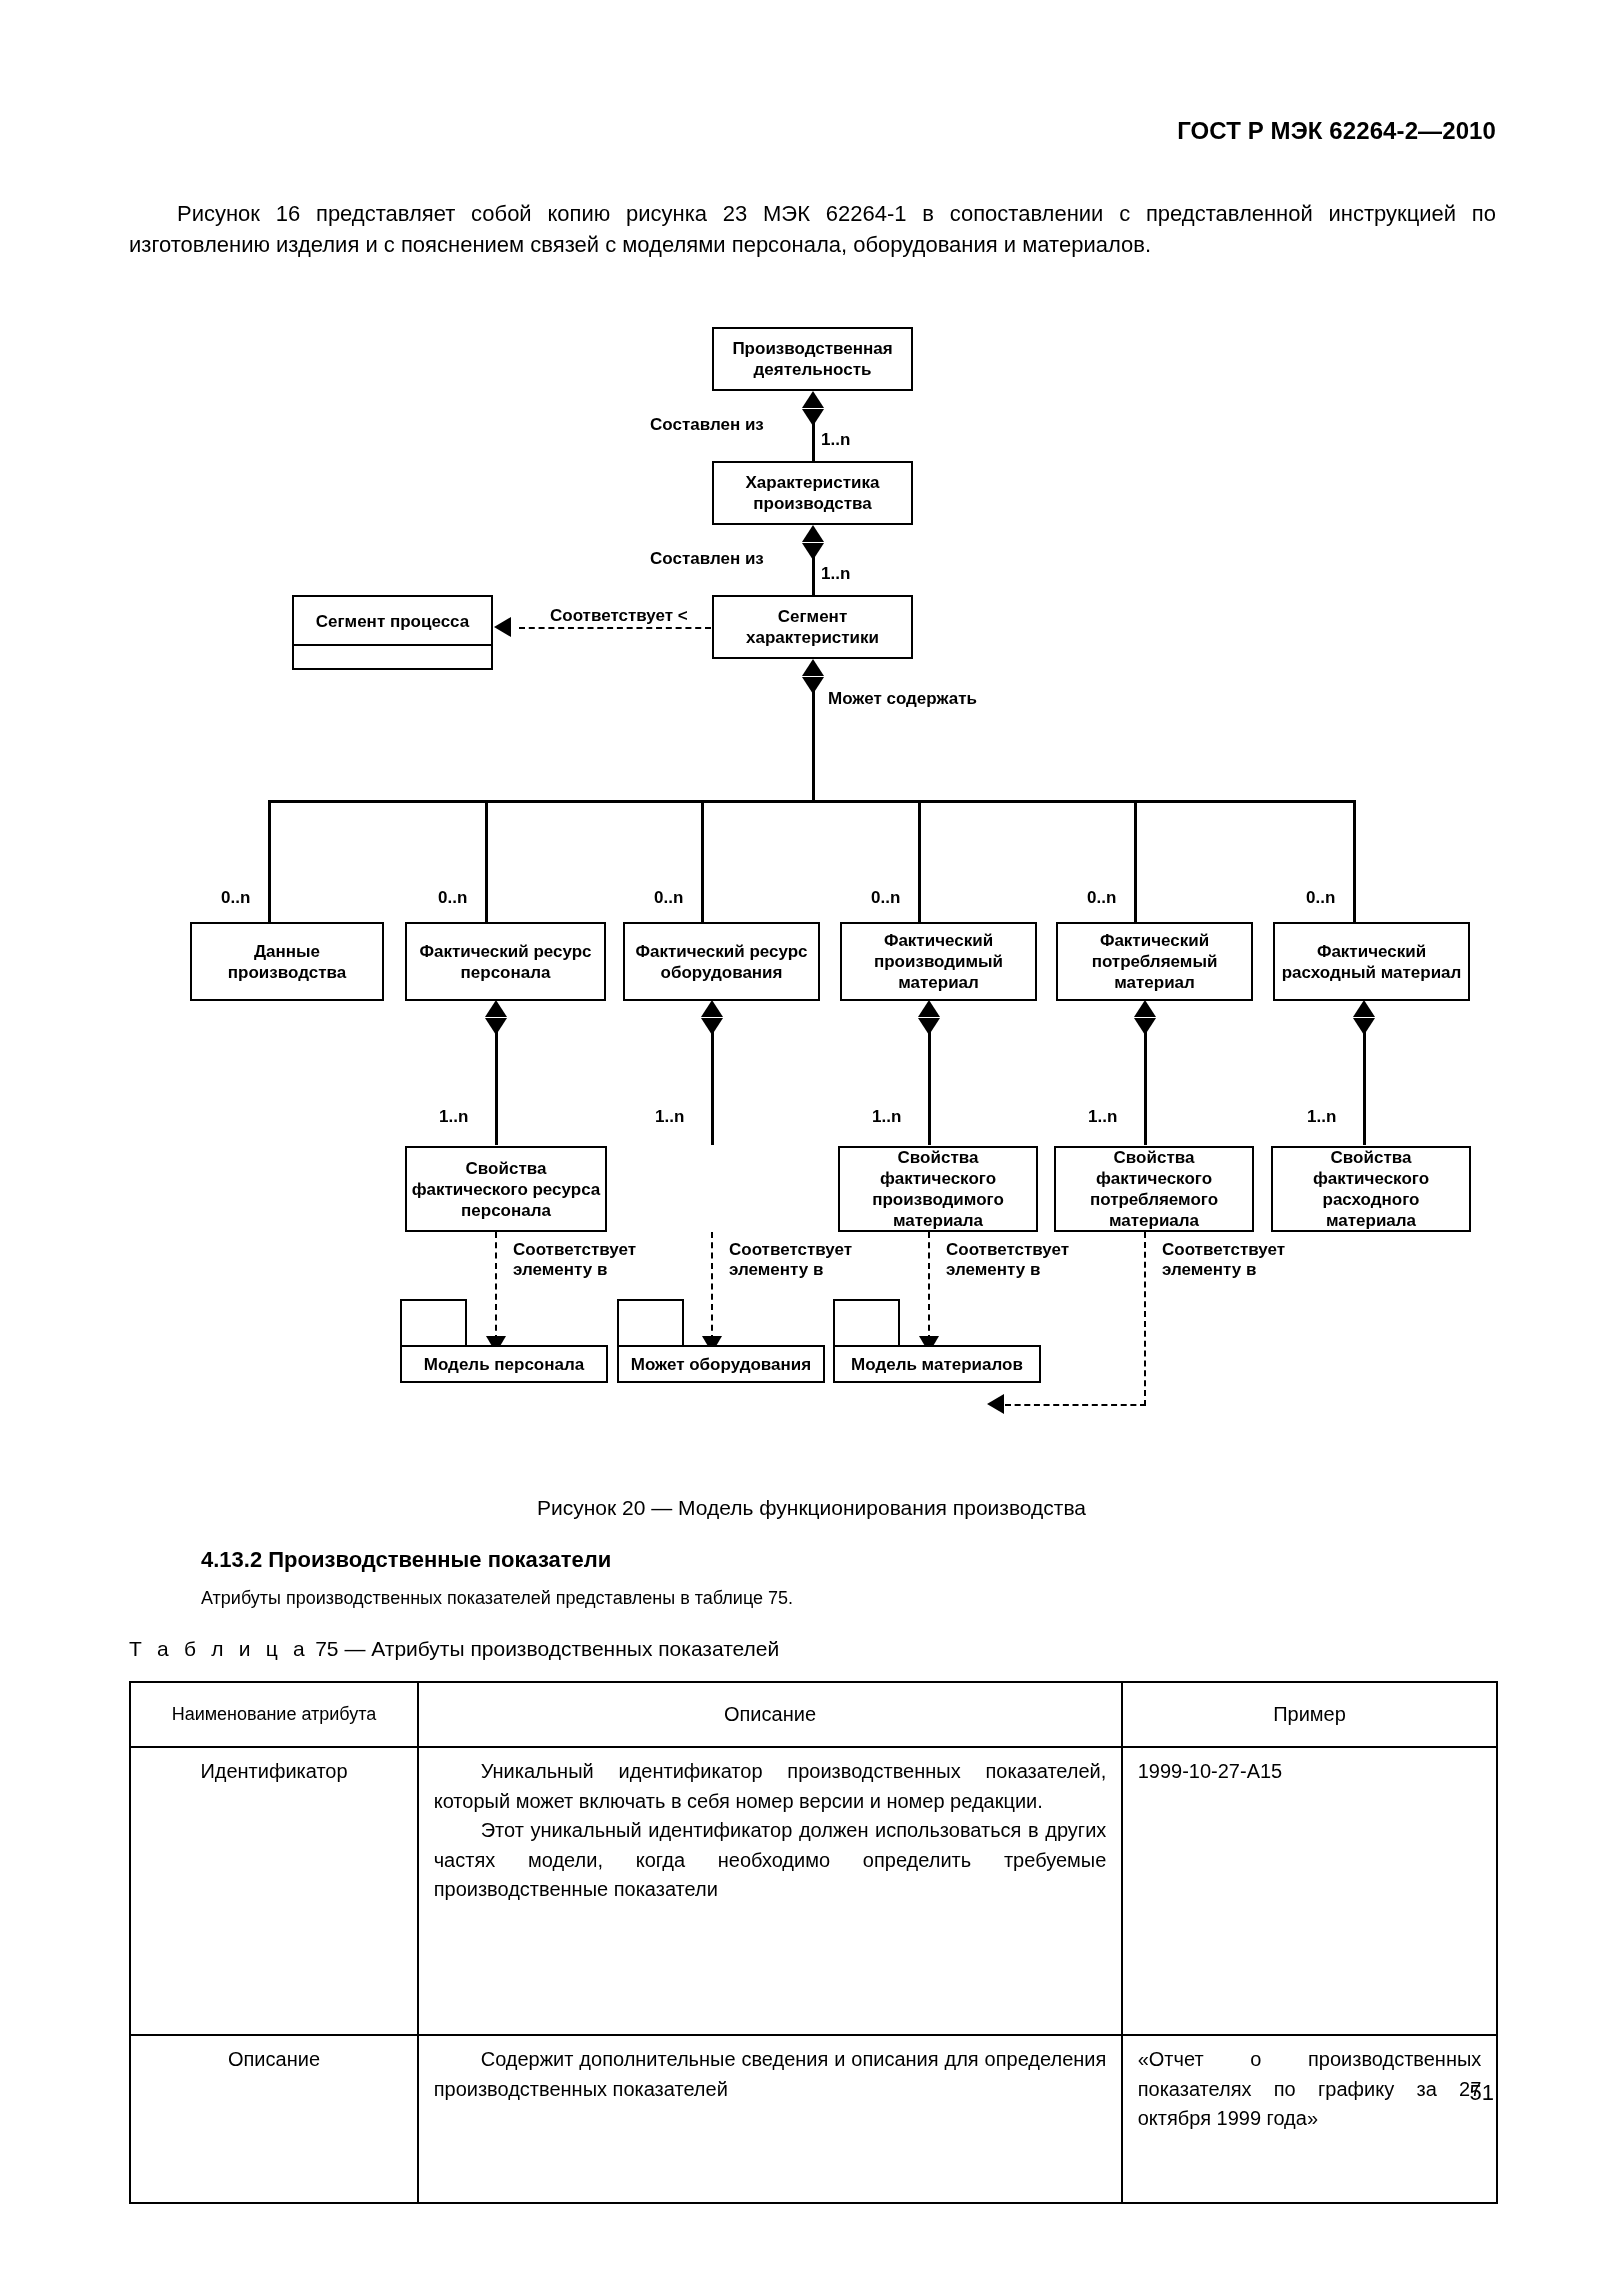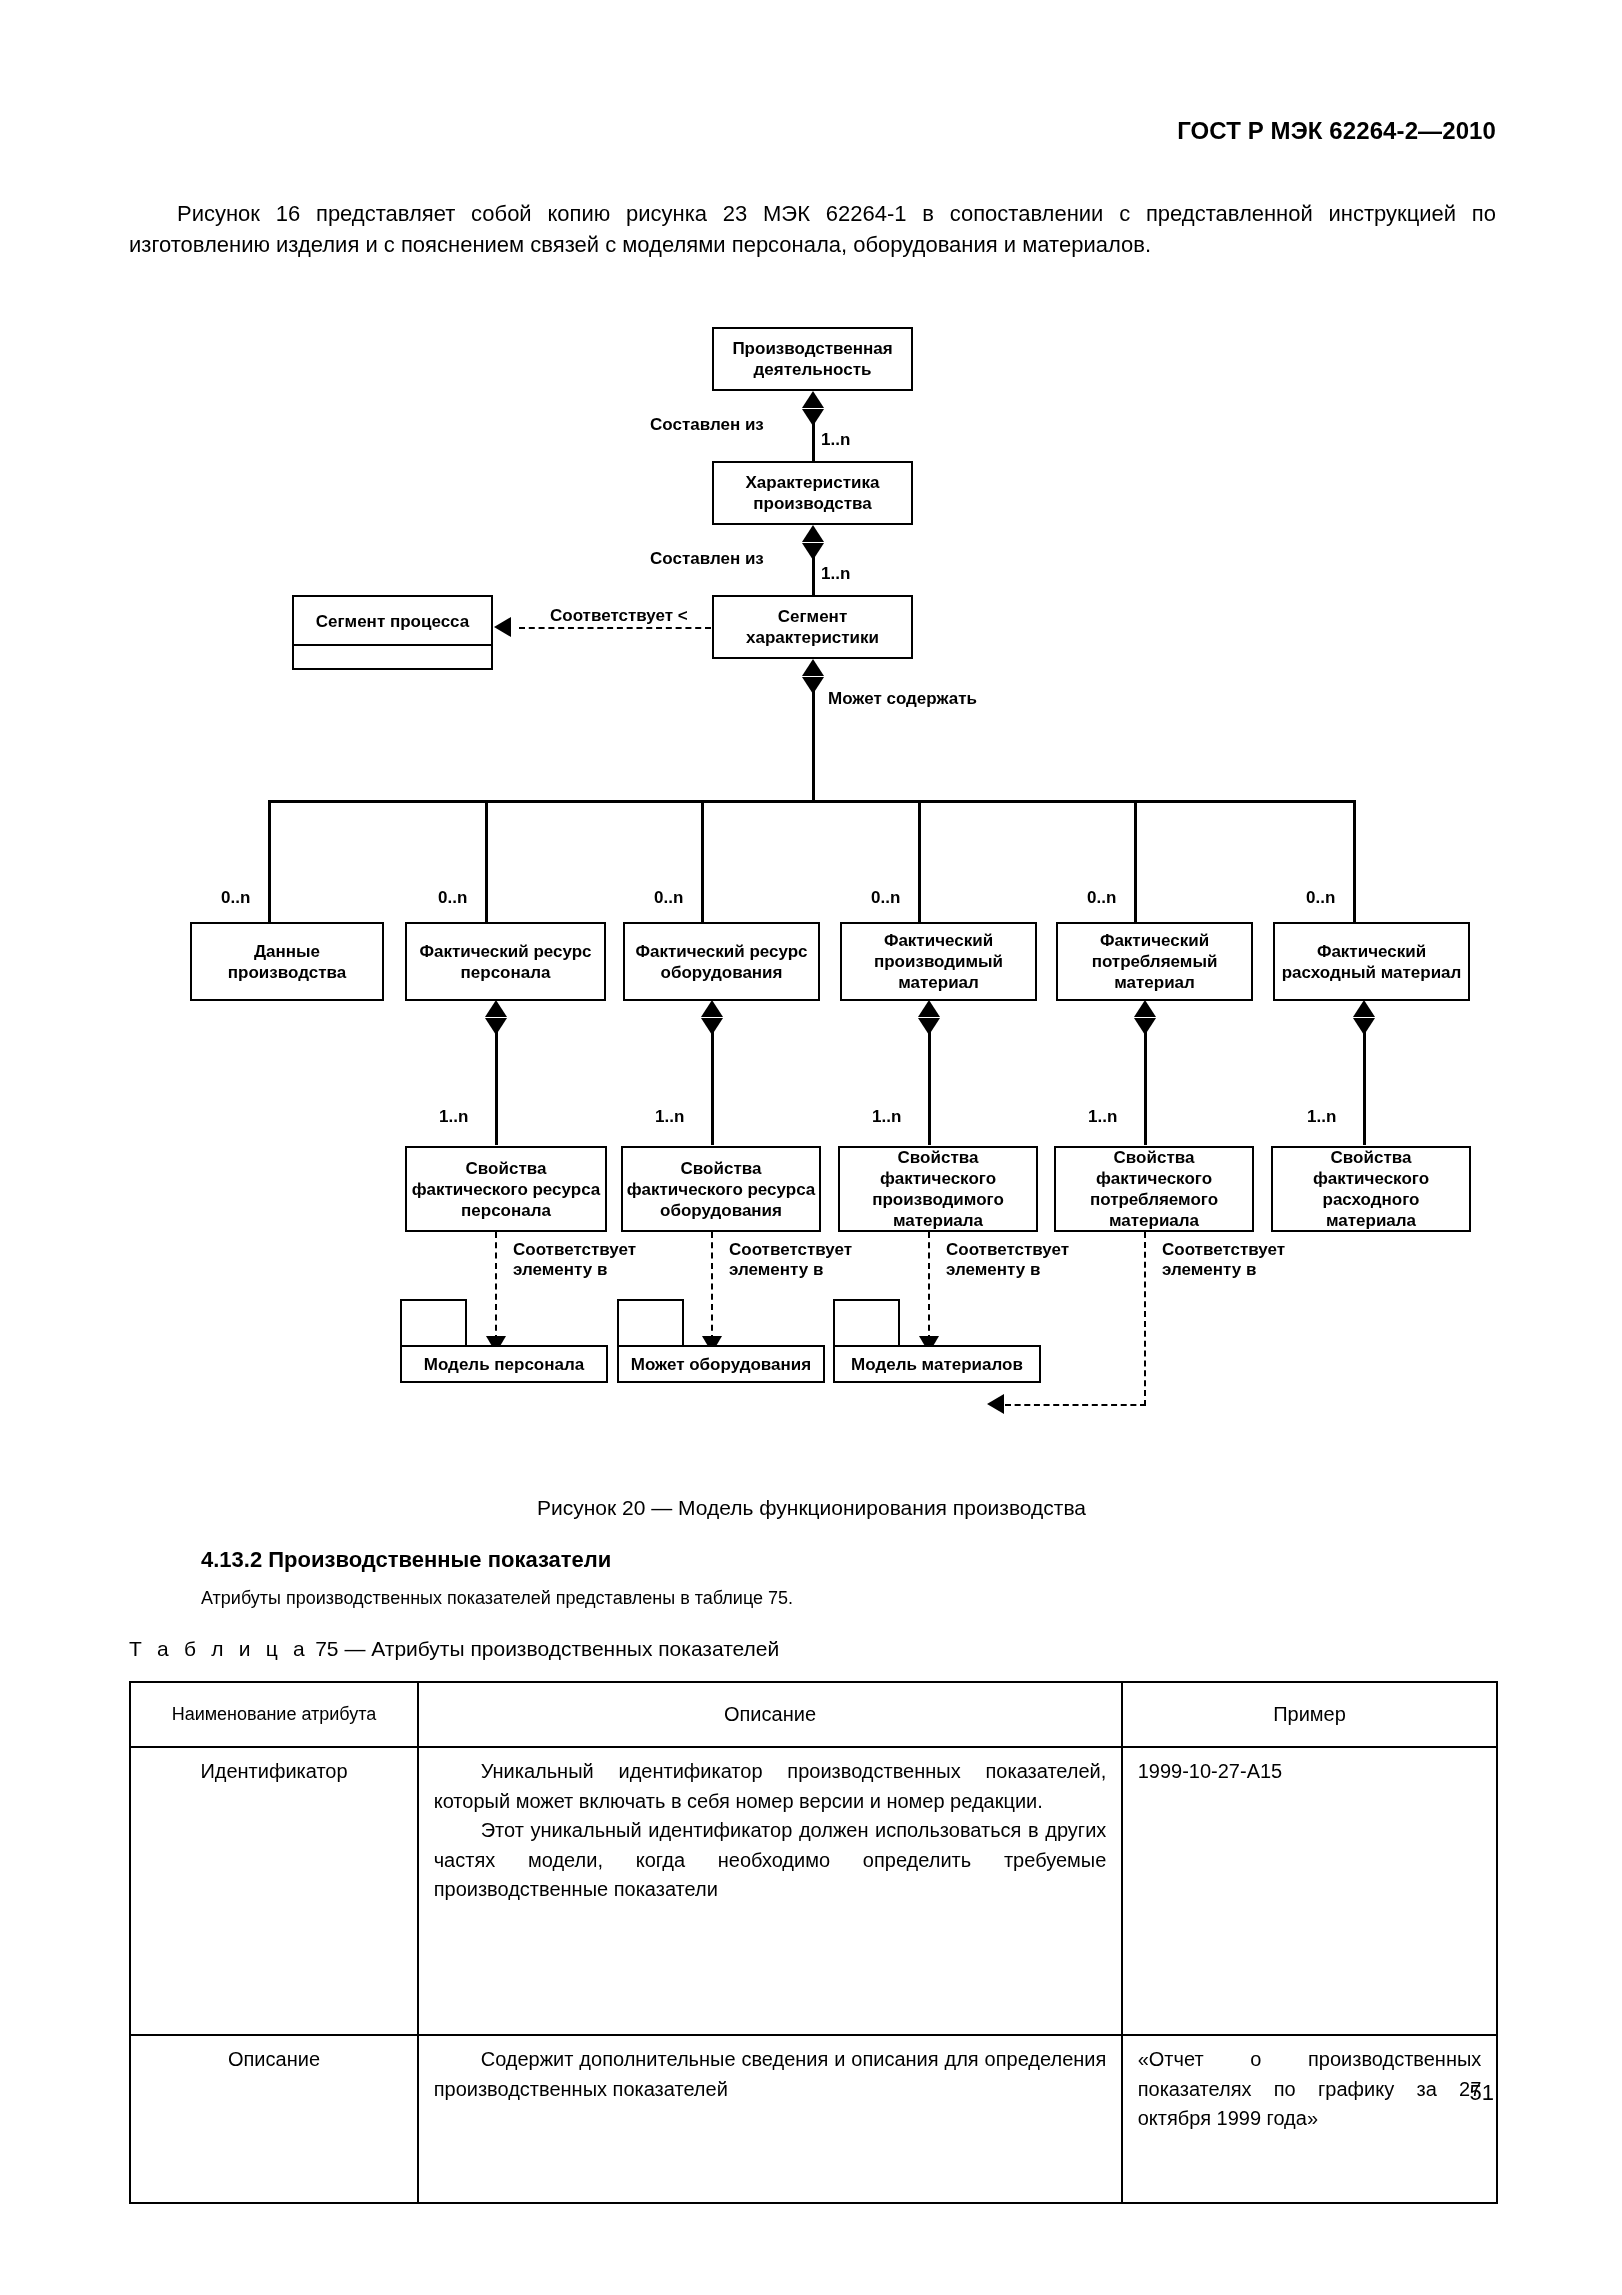--- a/index.html
+++ b/index.html
@@ -219,21 +219,20 @@
 
     <div class="diamond" style="left:1134px;top:710px;"></div>
     <div class="line vline" style="left:1144px;top:710px;height:127px;"></div>
     <div class="mult" style="left:1088px;top:799px;">1..n</div>
 
     <div class="diamond" style="left:1353px;top:710px;"></div>
     <div class="line vline" style="left:1363px;top:710px;height:127px;"></div>
     <div class="mult" style="left:1307px;top:799px;">1..n</div>
 
     <div class="node" style="left:405px;top:838px;width:202px;height:86px;">Свойства фактического ресурса персонала</div>
-    <div class="node" style="left:621px;top:838px;width:200px;height:86px;">Свойства фактического ресурса оборудования</div>
     <div class="node" style="left:838px;top:838px;width:200px;height:86px;">Свойства фактического производимого материала</div>
     <div class="node" style="left:1054px;top:838px;width:200px;height:86px;">Свойства фактического потребляемого материала</div>
     <div class="node" style="left:1271px;top:838px;width:200px;height:86px;">Свойства фактического расходного материала</div>
 
     <div class="lbl wrap" style="left:513px;top:932px;width:154px;">
       <span>Соответствует</span><br>
       <span>элементу в</span>
     </div>
     <div class="lbl wrap" style="left:729px;top:932px;width:154px;">
       <span>Соответствует</span><br>

